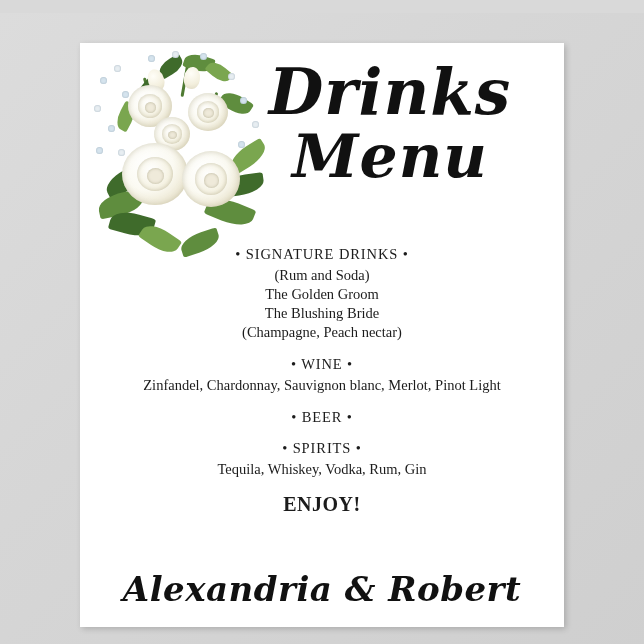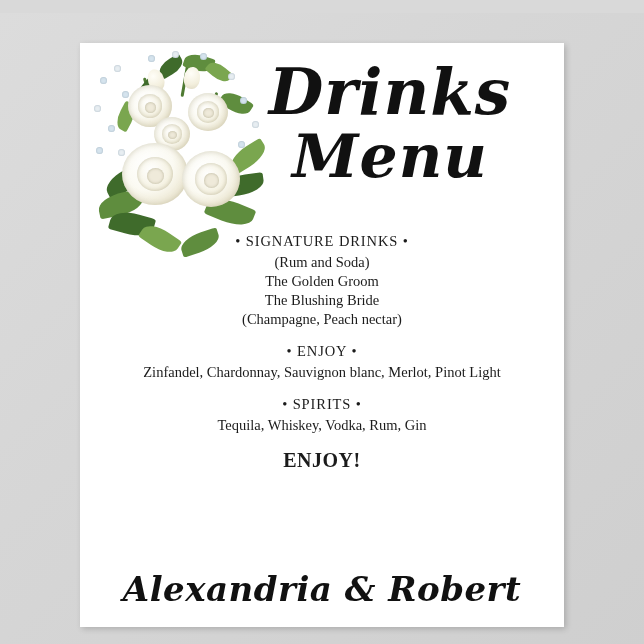--- a/index.html
+++ b/index.html
@@ -111,21 +111,21 @@
     font-weight: bold;
     letter-spacing: 1px;
   }
   .title-line.l1 { font-size: 63px; line-height: 66px; }
   .title-line.l2 { font-size: 60px; line-height: 62px; }
 
   
   .menu {
     position: absolute;
     left: 30px;
-    top: 190px;
+    top: 203px;
     width: 424px;
     text-align: center;
     color: #1b1b1b;
   }
   .section { margin-bottom: 14px; }
   .section-head {
     font-size: 14.5px;
     letter-spacing: 0.9px;
     margin-bottom: 3px;
   }
@@ -217,25 +217,26 @@
 
       <div class="section">
         <div class="section-head">• SIGNATURE DRINKS •</div>
         <div class="section-line">(Rum and Soda)</div>
         <div class="section-line">The Golden Groom</div>
         <div class="section-line">The Blushing Bride</div>
         <div class="section-line">(Champagne, Peach nectar)</div>
       </div>
 
       <div class="section">
-        <div class="section-head">• ENJOY •</div>
+        <div class="section-head">• WINE •</div>
         <div class="section-line">Zinfandel, Chardonnay, Sauvignon blanc, Merlot, Pinot Light</div>
       </div>
 
       <div class="section">
+        <div class="section-head">• BEER •</div>
       </div>
 
       <div class="section">
         <div class="section-head">• SPIRITS •</div>
         <div class="section-line">Tequila, Whiskey, Vodka, Rum, Gin</div>
       </div>
 
 
       <div class="enjoy">ENJOY!</div>
     </div>

